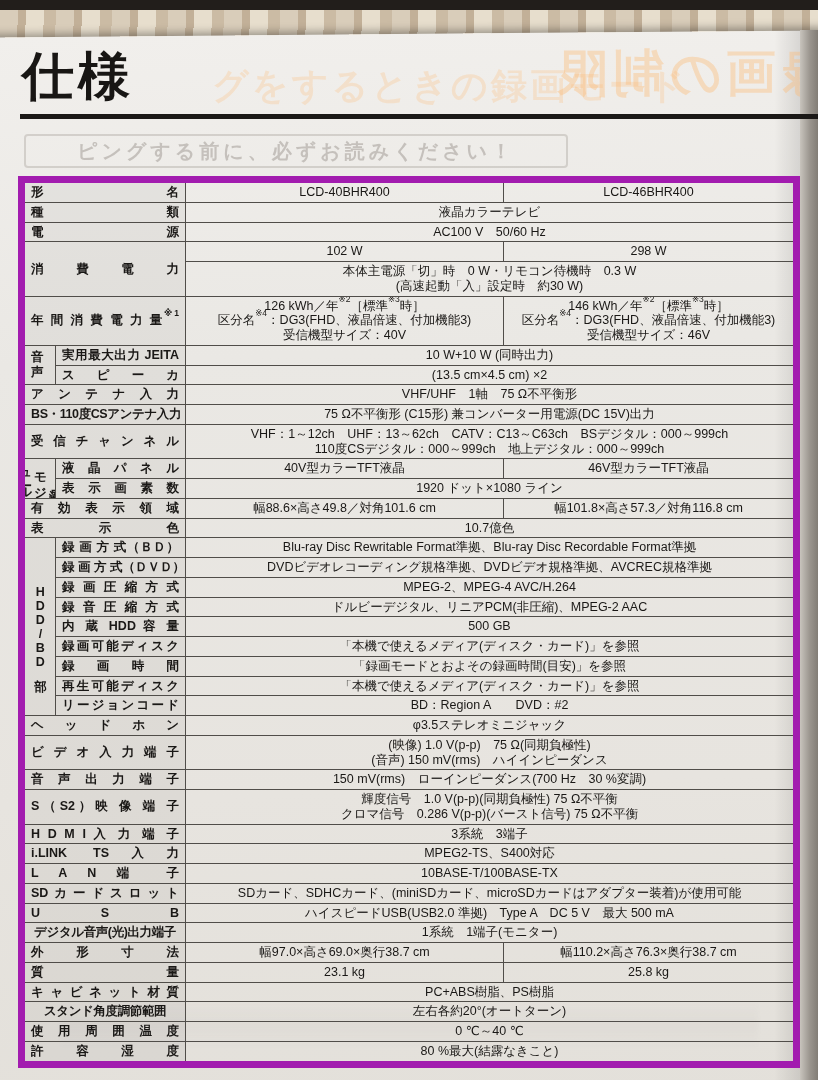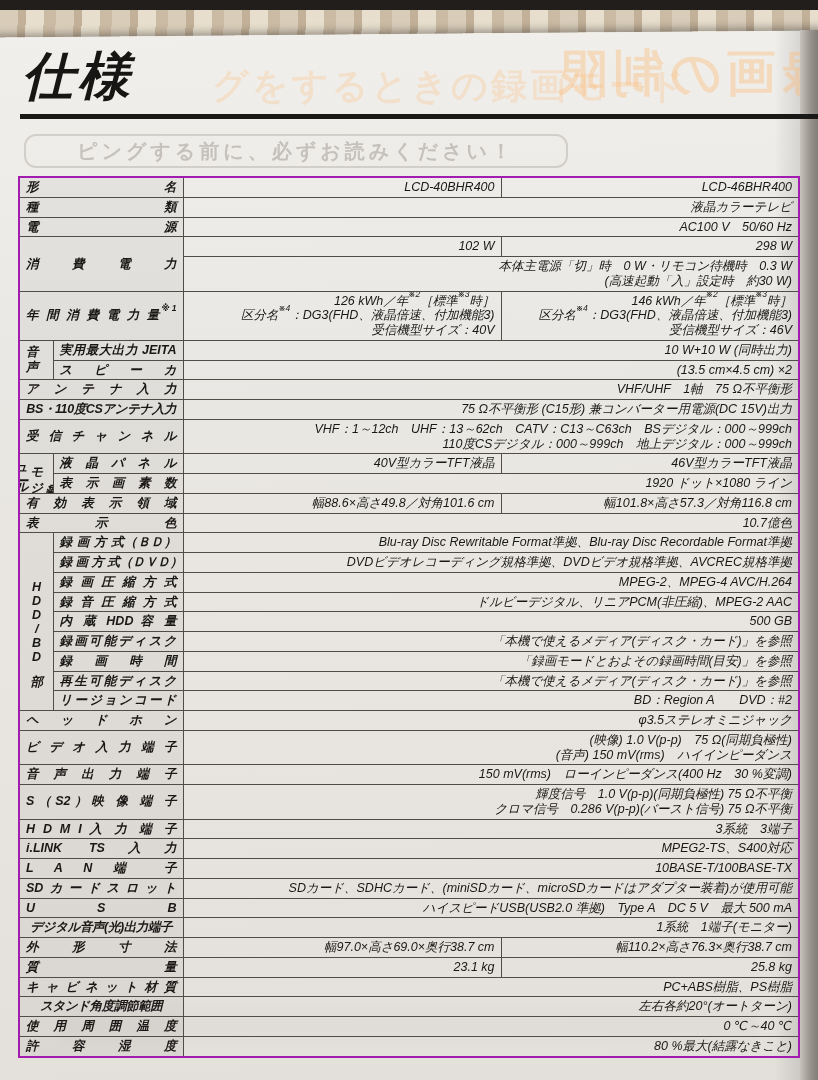--- a/index.html
+++ b/index.html
@@ -22,42 +22,42 @@
     background:linear-gradient(to right,#c8c4bd,#9a958e 55%,#827d76);}
   .edge-soft{position:absolute;top:30px;right:18px;bottom:0;width:26px;z-index:2;
     background:linear-gradient(to right,rgba(0,0,0,0),rgba(0,0,0,.10));}
   
   .ghost{position:absolute;z-index:2;color:#fdba74;font-weight:bold;white-space:nowrap;}
   .ghost-top{left:212px;top:62px;font-size:36px;opacity:.26;filter:blur(.6px);letter-spacing:3px;}
   .ghost-mirror{right:-14px;top:40px;font-size:50px;opacity:.38;filter:blur(.5px);
     transform:scaleX(-1);letter-spacing:6px;}
   .ghost-banner{left:24px;top:134px;width:540px;height:30px;line-height:30px;
     text-align:center;font-size:20px;letter-spacing:4px;color:rgba(146,140,132,.45);
-    border:2px solid rgba(146,140,132,.30);border-radius:12px;filter:blur(.5px);}
+    border:2px solid rgba(146,140,132,.30);border-radius:4px;filter:blur(.5px);}
   .smudge{position:absolute;left:60px;right:60px;height:50px;z-index:2;opacity:.5;
     background:linear-gradient(180deg,rgba(0,0,0,0),rgba(110,104,96,.08) 50%,rgba(0,0,0,0));
     filter:blur(2px);}
   
-  .content{position:absolute;inset:0;z-index:4;font-style:italic;}
+  .content{position:absolute;inset:0;z-index:4;}
   .page-title{position:absolute;left:22px;top:42px;font-size:52px;font-weight:900;
     color:#181614;letter-spacing:4px;}
   .rule{position:absolute;left:20px;top:114px;width:798px;height:5px;background:#1b1917;}
   .note{position:absolute;left:22px;top:124px;font-size:14.5px;font-weight:bold;color:#1c1a18;}
   
   .tablewrap{position:absolute;left:18px;top:176px;width:782px;}
   table.spec{border-collapse:collapse;width:100%;table-layout:fixed;
-    border:2px solid #a21caf;background:transparent;}
+    border:7px solid #a21caf;background:transparent;}
   table.spec td{border:1px solid #504d49;color:#1a1816;font-size:12.5px;
     line-height:1.18;padding:2px 6px;vertical-align:middle;height:14px;
     overflow:hidden;}
   td.lbl{text-align:justify;text-align-last:justify;white-space:nowrap;
     background:rgba(60,55,48,.055);font-weight:bold;}
   td.lblp{white-space:nowrap;font-size:11.5px;letter-spacing:-.4px;
     background:rgba(60,55,48,.055);font-weight:bold;text-align:center;}
-  td.val{text-align:right;white-space:pre-line;padding-left:8px;margin-left:43px;}
+  td.val{text-align:center;white-space:pre-line;padding-left:8px;margin-left:43px;}
   td.grph{text-align:left;background:rgba(60,55,48,.055);font-weight:bold;
     padding:2px 1px;}
   td.grpv{writing-mode:vertical-rl;text-orientation:upright;text-align:center;
     white-space:pre-line;background:rgba(60,55,48,.055);font-weight:bold;
     font-size:11.5px;line-height:1.1;letter-spacing:0;padding:2px 0;}
   td.grpvs{font-size:9px;line-height:1.15;}
   sup.fn{font-size:8.5px;line-height:0;vertical-align:top;}
 </style>
 </head>
 <body>
@@ -200,21 +200,21 @@
             <td colspan="2" class="lbl">ヘ ッ ド ホ ン</td>
             <td colspan="2" class="val">φ3.5ステレオミニジャック</td>
           </tr>
           <tr>
             <td colspan="2" class="lbl">ビ デ オ 入 力 端 子</td>
             <td colspan="2" class="val">(映像) 1.0 V(p-p)　75 Ω(同期負極性)
 (音声) 150 mV(rms)　ハイインピーダンス</td>
           </tr>
           <tr>
             <td colspan="2" class="lbl">音 声 出 力 端 子</td>
-            <td colspan="2" class="val">150 mV(rms)　ローインピーダンス(400 Hz　30 %変調)</td>
+            <td colspan="2" class="val">150 mV(rms)　ローインピーダンス(700 Hz　30 %変調)</td>
           </tr>
           <tr>
             <td colspan="2" class="lbl">S（S2）映 像 端 子</td>
             <td colspan="2" class="val">輝度信号　1.0 V(p-p)(同期負極性) 75 Ω不平衡
 クロマ信号　0.286 V(p-p)(バースト信号) 75 Ω不平衡</td>
           </tr>
           <tr>
             <td colspan="2" class="lbl">H D M I 入 力 端 子</td>
             <td colspan="2" class="val">3系統　3端子</td>
           </tr>

